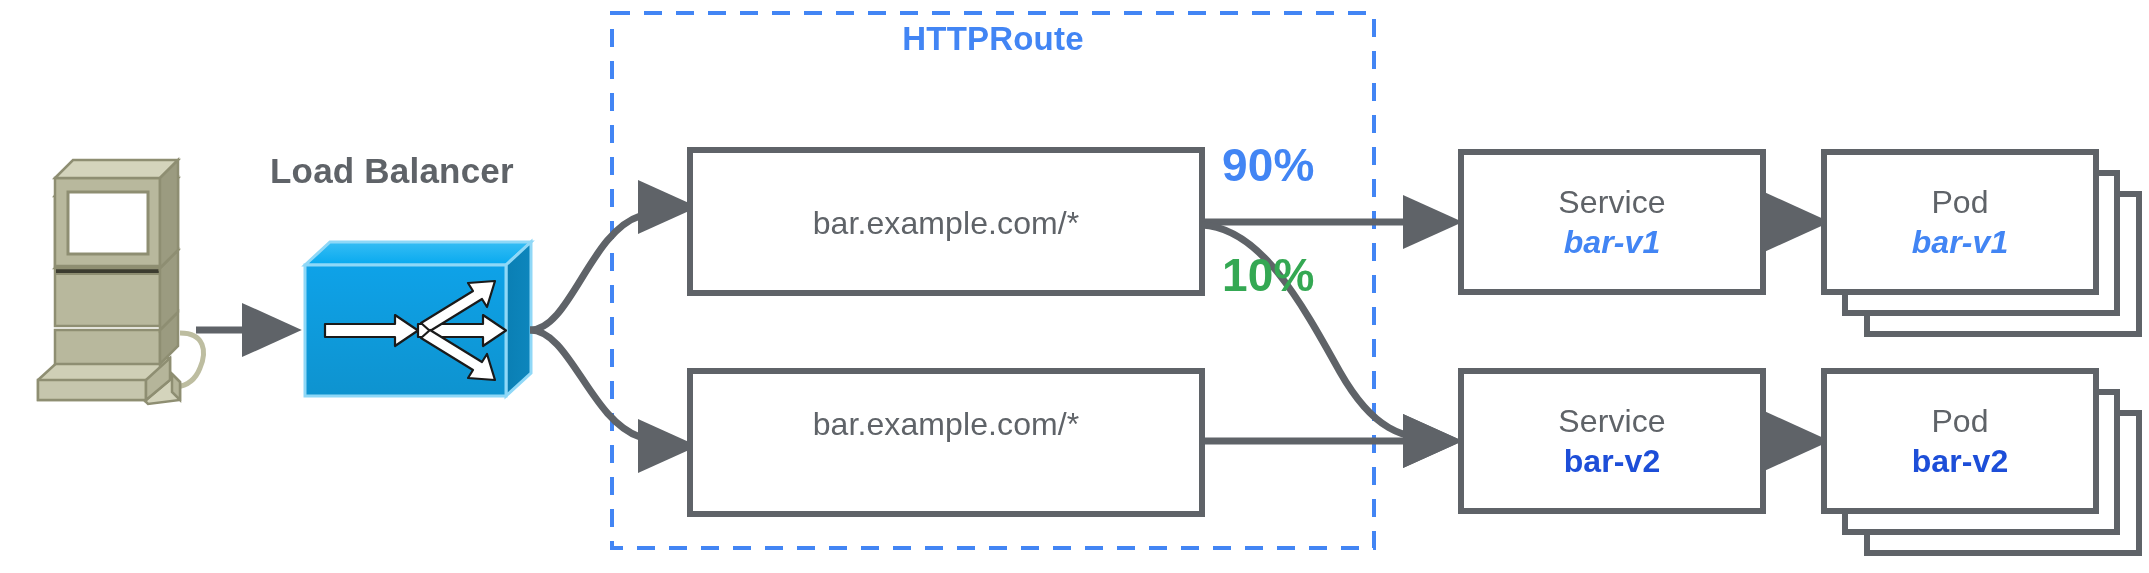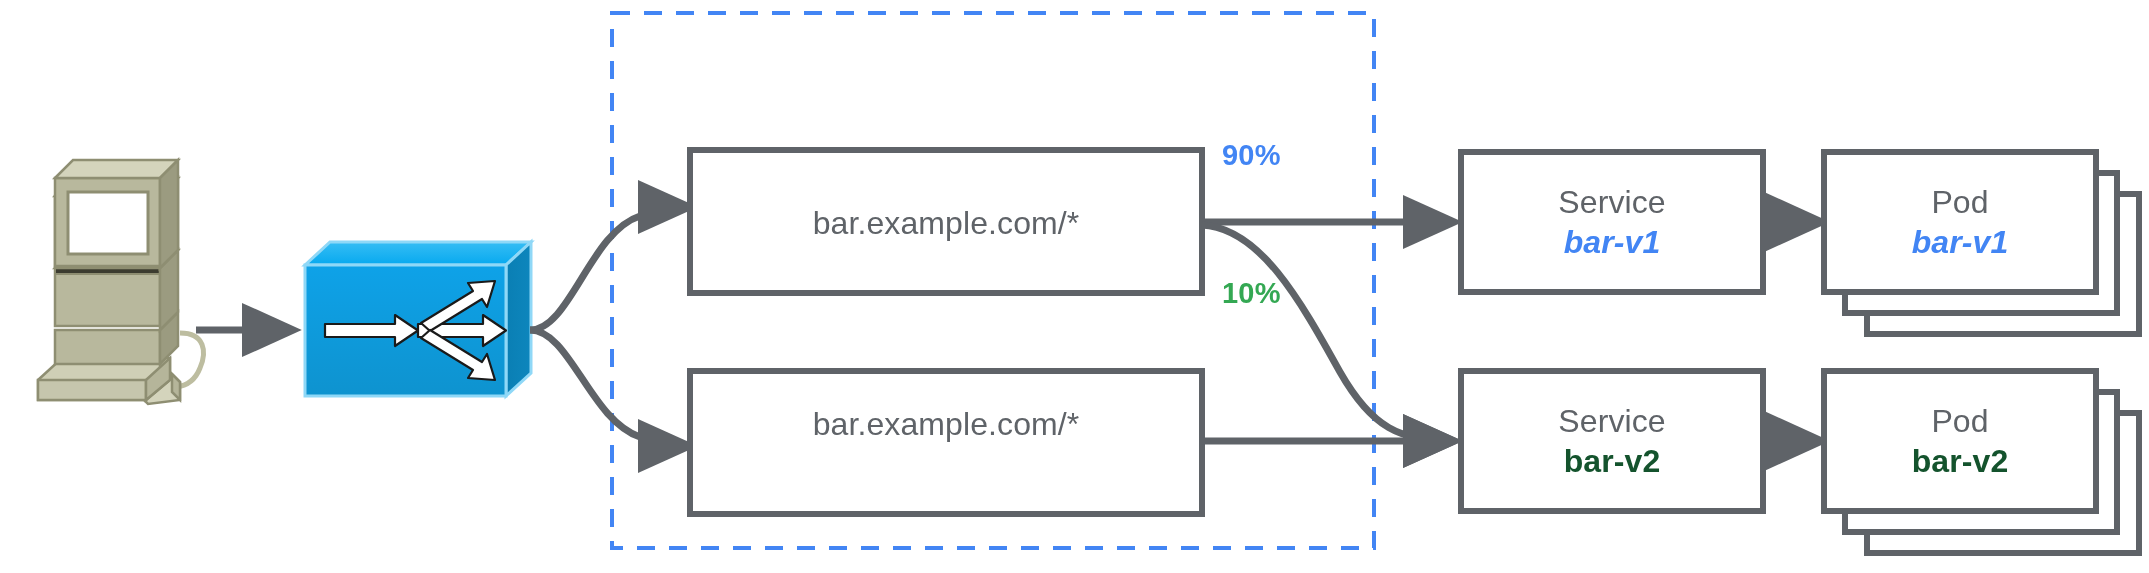--- a/index.html
+++ b/index.html
@@ -35,41 +35,41 @@
     letter-spacing: 0.2px;
   }
   .route-title {
     font-size: 33px;
     font-weight: bold;
     color: #4285f4;
     text-align: center;
     letter-spacing: 0.2px;
   }
   .pct {
-    font-size: 29px;
+    font-size: 46px;
     font-weight: bold;
     letter-spacing: 0.2px;
   }
   .pct-blue { color: #4285f4; }
-  .pct-green { color: #34a853; margin-top: 28px; }
+  .pct-green { color: #34a853; }
   .box-text {
     position: absolute;
     text-align: center;
     font-size: 32px;
     color: #5f6368;
     line-height: 1.25;
     letter-spacing: 0.1px;
   }
   .box-text .accent-blue {
     color: #4285f4;
     font-weight: bold;
     font-style: italic;
   }
   .box-text .accent-green {
-    color: #14532d;
+    color: #1d4ed8;
     font-weight: bold;
   }
   .kind {
     display: block;
   }
   .name {
     display: block;
   }
 </style>
 </head>
@@ -164,22 +164,24 @@
       <rect x="1824" y="152" width="272" height="140" fill="#ffffff" stroke="#5f6368" stroke-width="6"></rect>
     </g>
 
     <g>
       <rect x="1867" y="413" width="272" height="140" fill="#ffffff" stroke="#5f6368" stroke-width="6"></rect>
       <rect x="1845" y="392" width="272" height="140" fill="#ffffff" stroke="#5f6368" stroke-width="6"></rect>
       <rect x="1824" y="371" width="272" height="140" fill="#ffffff" stroke="#5f6368" stroke-width="6"></rect>
     </g>
   </svg>
 
+  <div class="lbl lb-title" style="left:270px; top:150px;">Load Balancer</div>
 
   <div class="lbl route-title" style="left:612px; top:20px; width:762px;">
+    <span class="kind">HTTPRoute</span>
   </div>
 
   <div class="box-text" style="left:690px; top:203px; width:512px;">
     <span>bar.example.com/*</span>
   </div>
 
   <div class="box-text" style="left:690px; top:404px; width:512px;">
     <span class="kind">bar.example.com/*</span>
   </div>
 

